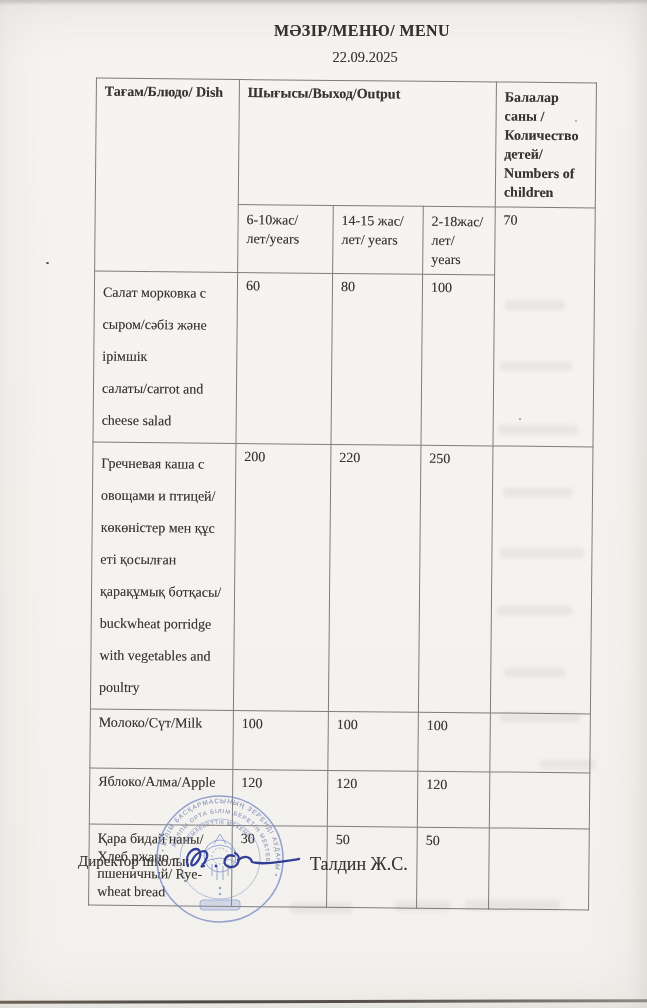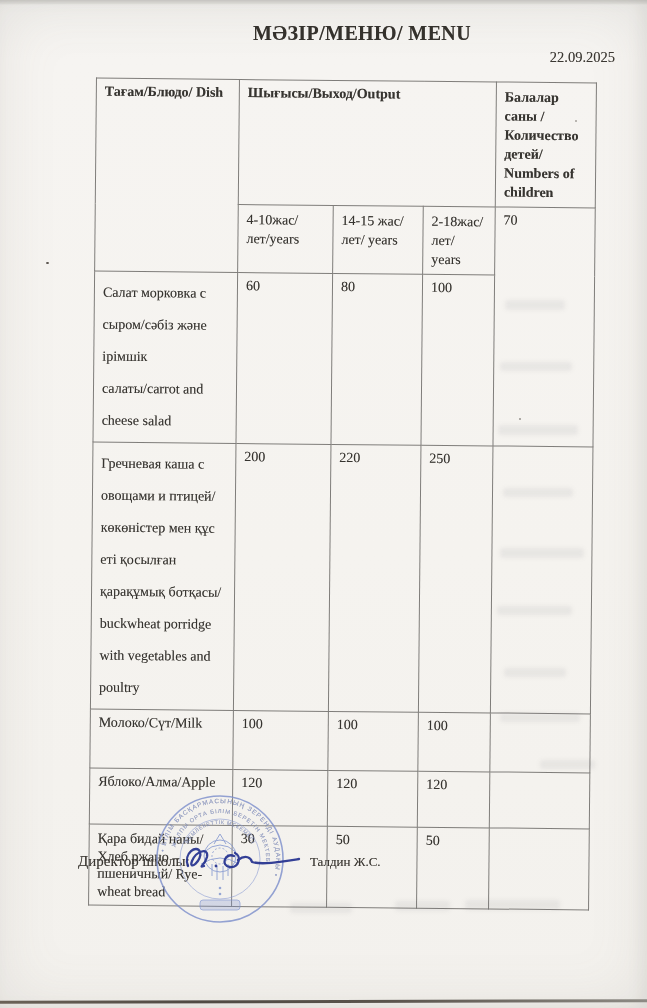--- a/index.html
+++ b/index.html
@@ -10,25 +10,25 @@
     color:#37342f;
     text-shadow:0 0 0.6px rgba(70,64,58,.45);
   }
   .top-strip{position:absolute;left:0;top:0;width:647px;height:5px;
     background:linear-gradient(180deg,#cfcecb,#e4e3df 70%,rgba(228,227,223,0));}
   .bottom-edge{position:absolute;left:0;top:1000px;width:647px;height:3px;
     background:linear-gradient(90deg,#6b6257 0%,#4f4a43 30%,#5a544c 60%,#8d8a84 100%);
     transform:rotate(-0.12deg);}
   .page-title{
     position:absolute;top:22px;left:112px;width:500px;margin:0;
-    text-align:center;font-size:20px;font-weight:bold;letter-spacing:.4px;color:#34312c;
+    text-align:center;font-size:16px;font-weight:bold;letter-spacing:.4px;color:#34312c;
   }
   .menu-date{
     position:absolute;top:49px;left:115px;width:500px;
-    text-align:right;font-size:14.5px;color:#3b3833;
+    text-align:center;font-size:14.5px;color:#3b3833;
   }
   
   table.menu{
     position:absolute;left:92px;top:80px;width:500px;
     border-collapse:collapse;table-layout:fixed;
     transform:rotate(0.55deg);transform-origin:50% 50%;
     font-size:14px;color:#363430;
   }
   table.menu td{
     border:1px solid #7f7d7a;vertical-align:top;
@@ -45,21 +45,21 @@
   tr.r-bread{height:62px;}
   td.children-header{line-height:19px;padding-top:6px;}
   td.age-cell{line-height:19px;padding:4px 6px 4px 7px;}
   td.dish-loose{line-height:32px;padding-top:7px;}
   td.dish-mid{vertical-align:middle;padding-bottom:14px;}
   td.dish-tight{line-height:17.5px;padding-top:4px;}
   td.val{padding-top:6px;}
   td.children-count{padding-top:110px;padding-left:9px;}
   
   .director-label{position:absolute;left:78px;top:853px;font-size:15px;color:#3a3732;}
-  .director-name{position:absolute;left:310px;top:854px;font-size:13px;color:#3a3732;}
+  .director-name{position:absolute;left:310px;top:854px;font-size:18px;color:#3a3732;}
   .stamp{position:absolute;left:151px;top:790px;width:138px;height:138px;
     opacity:.82;filter:blur(.35px);}
   .signature{position:absolute;left:178px;top:836px;width:128px;height:48px;opacity:.92;}
   
   .ghost{position:absolute;background:rgba(100,104,116,.09);filter:blur(2px);border-radius:3px;}
   .speck{position:absolute;background:#55504a;border-radius:50%;}
   .vignette{position:absolute;inset:0;pointer-events:none;
     box-shadow:inset 0 0 60px rgba(120,115,105,.12), inset -6px 0 14px rgba(130,125,115,.10);}
 </style>
 </head>
@@ -79,21 +79,21 @@
         <col style="width:72px">
         <col style="width:100px">
     </colgroup>
     <tbody>
       <tr class="r-head">
         <td rowspan="2" class="bold">Тағам/Блюдо/ Dish</td>
         <td colspan="3" class="bold">Шығысы/Выход/Output</td>
         <td class="bold children-header">Балалар саны /Количество детей/ Numbers of children</td>
       </tr>
       <tr class="r-age">
-        <td class="age-cell">4-10жас/лет/years</td>
+        <td class="age-cell">6-10жас/лет/years</td>
         <td class="age-cell">14-15 жас/лет/ years</td>
         <td class="age-cell">2-18жас/лет/ years</td>
         <td rowspan="2" class="children-count">70</td>
       </tr>
       <tr class="r-salad">
         <td class="dish-loose">Салат морковка с сыром/сәбіз және ірімшік салаты/carrot and cheese salad</td>
         <td class="val">60</td>
         <td class="val">80</td>
         <td class="val">100</td>
       </tr>

